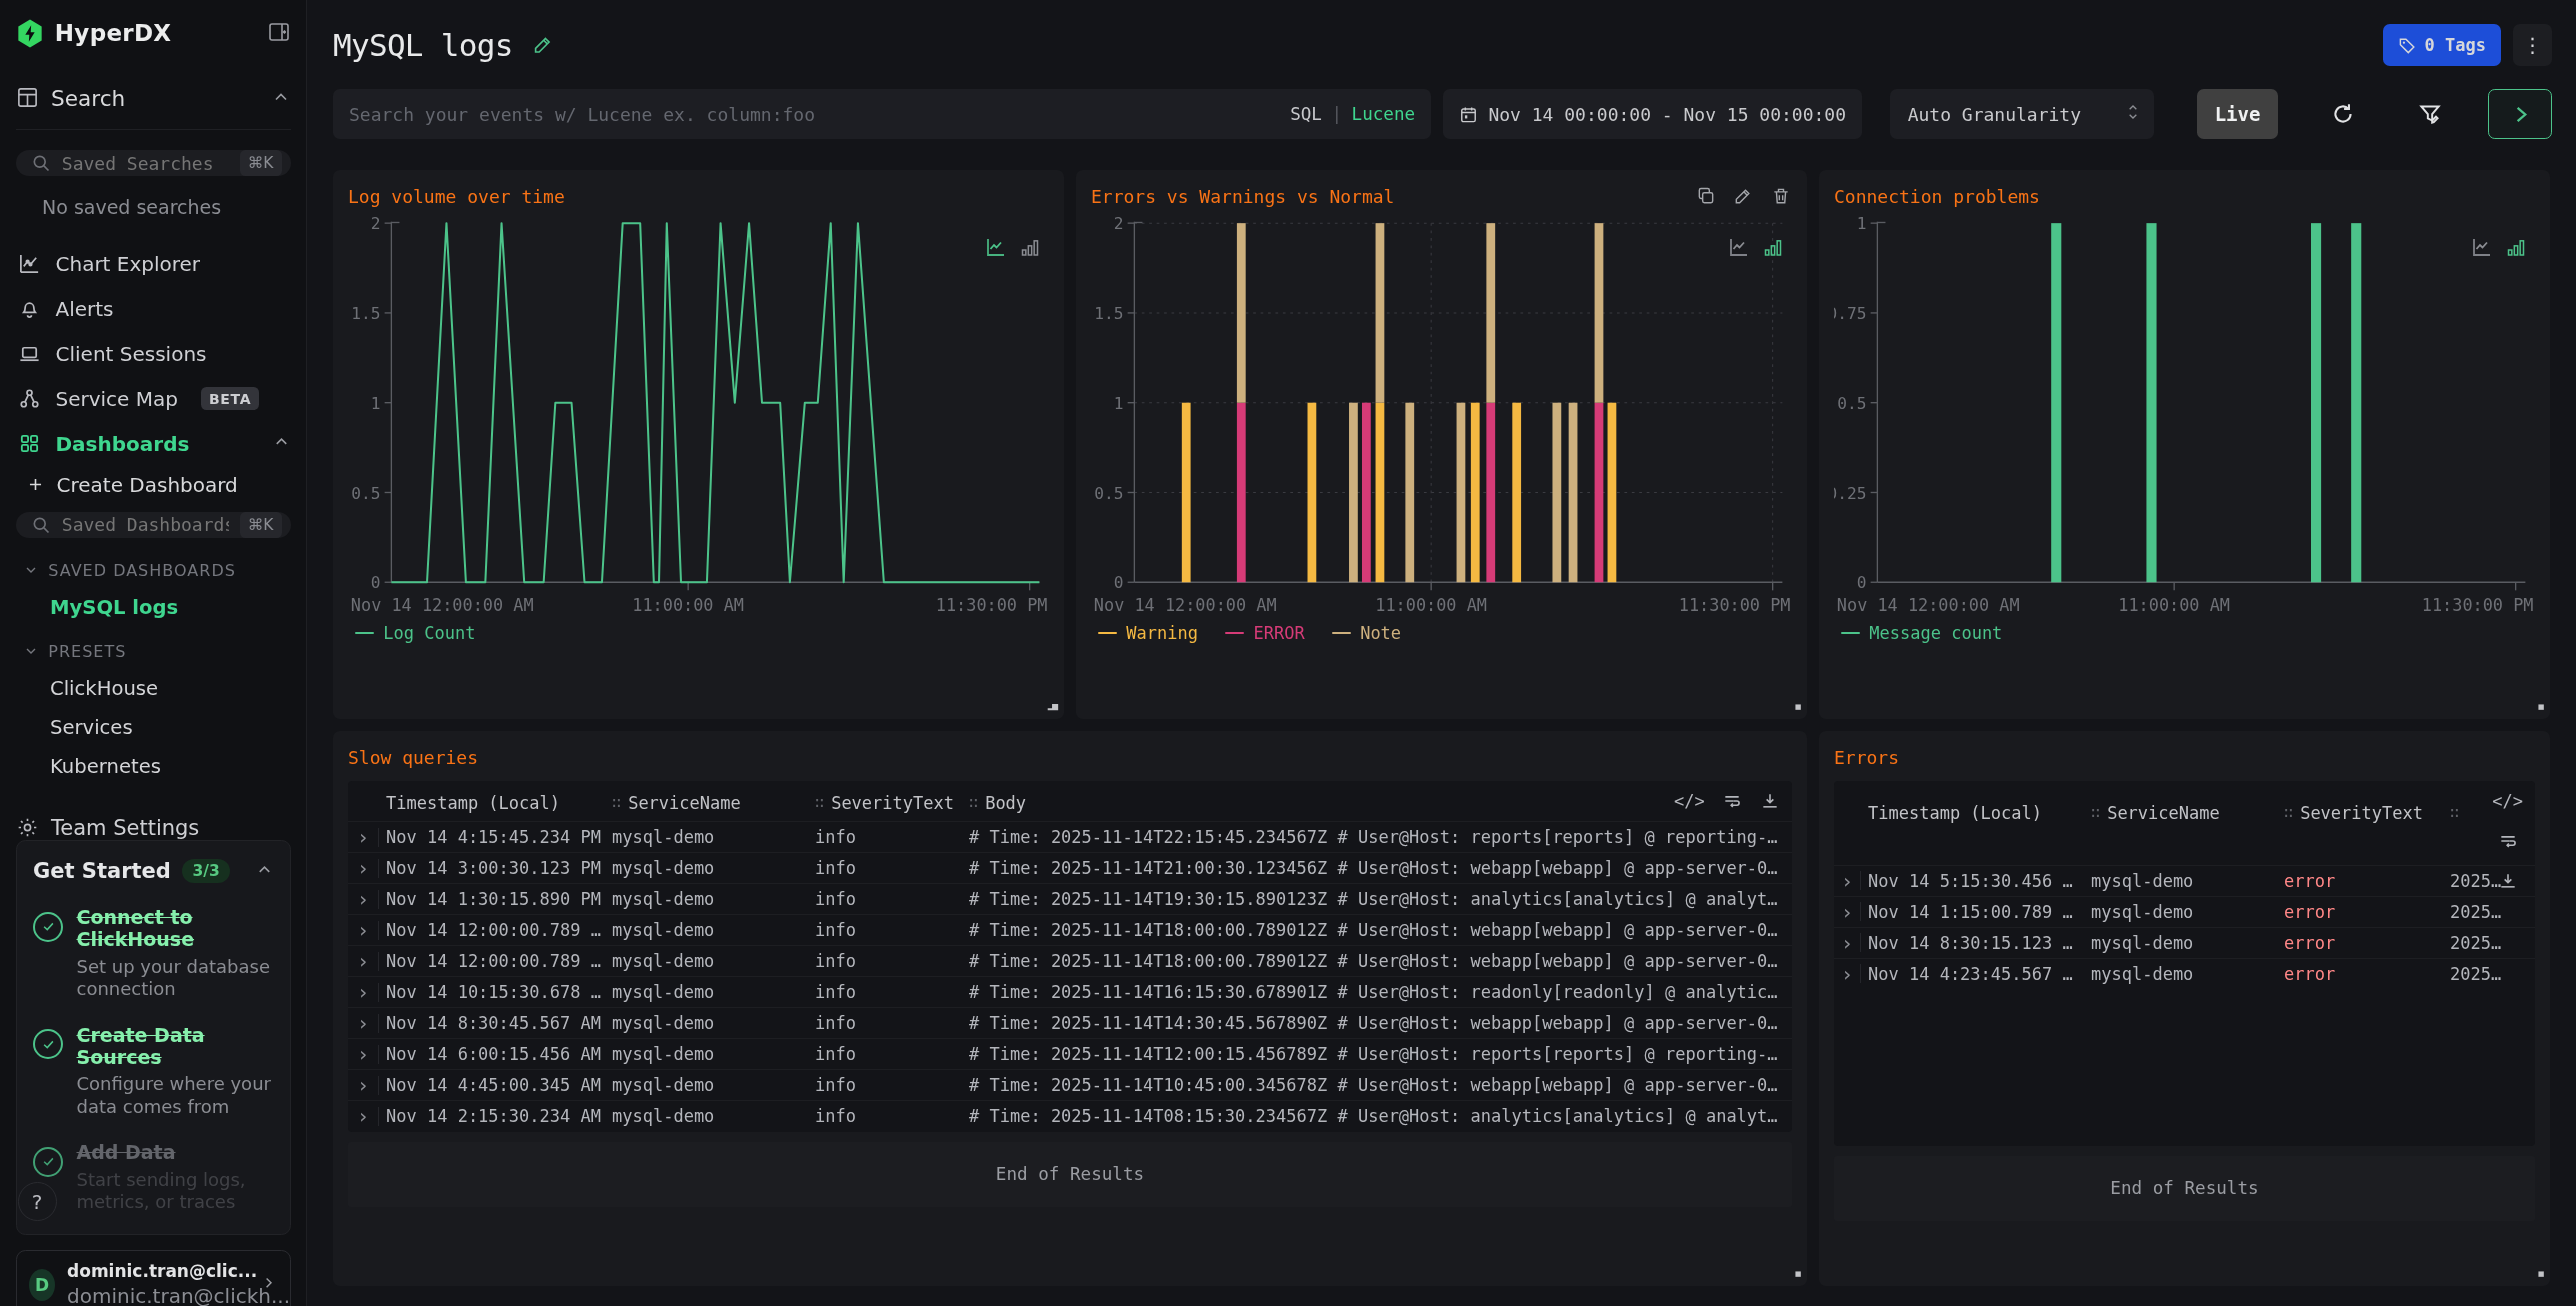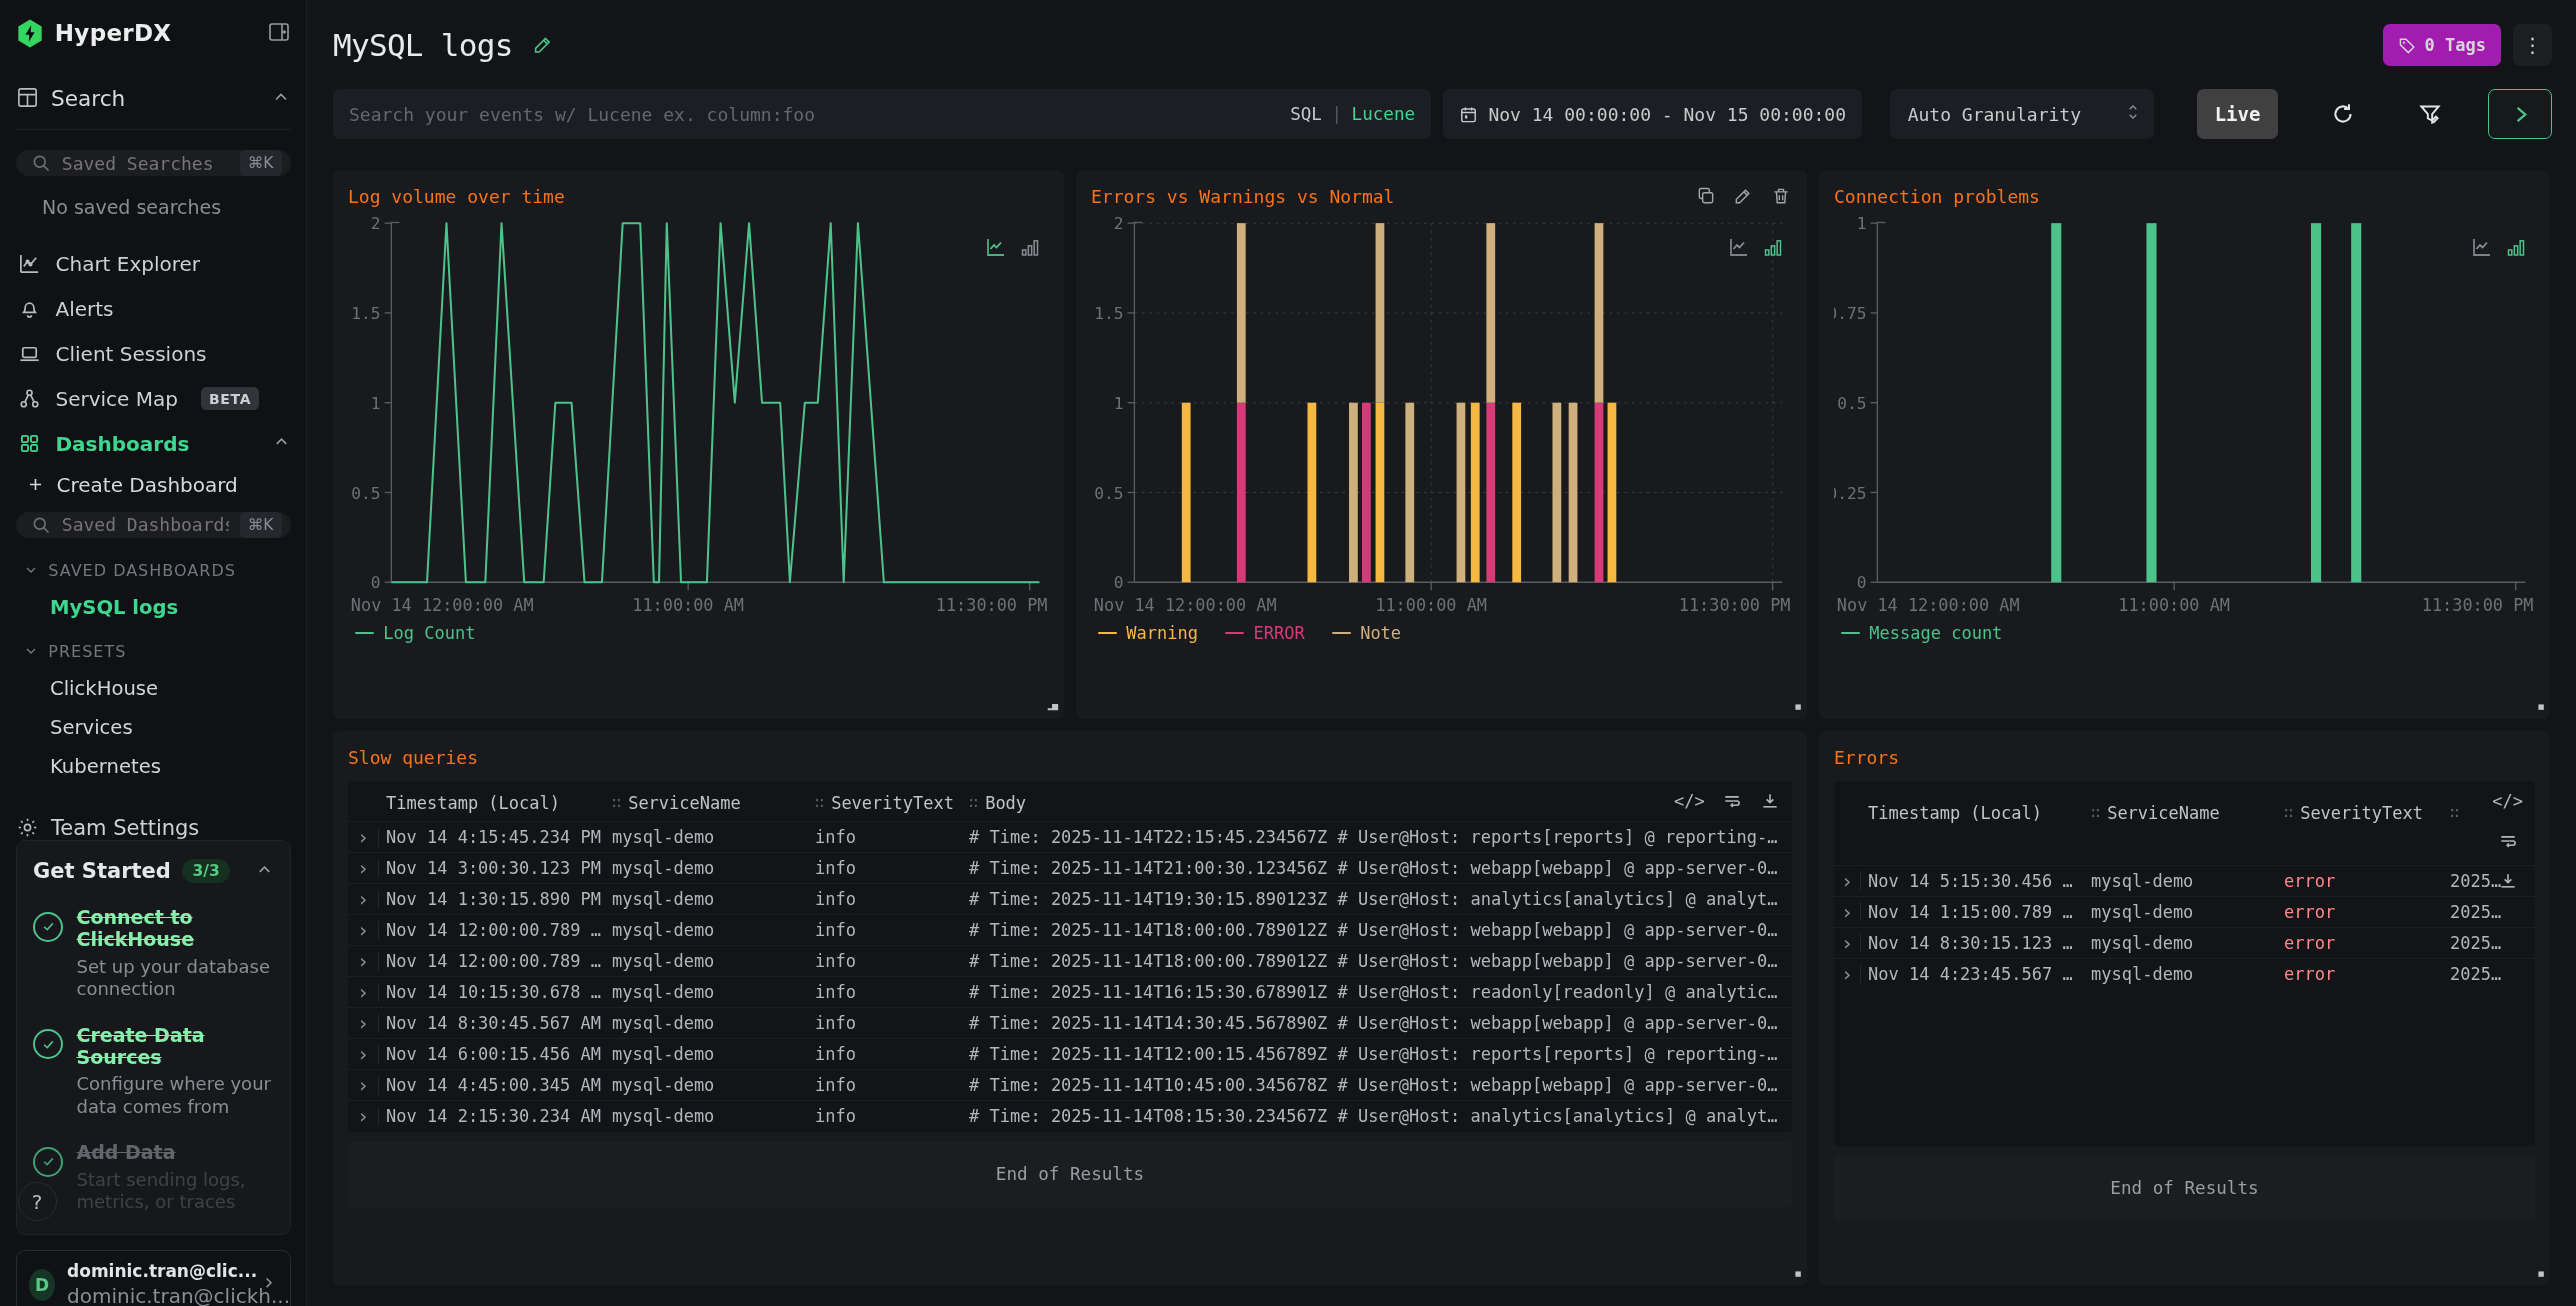--- a/index.html
+++ b/index.html
@@ -58,21 +58,21 @@
   .user-name{font-size:17px;font-weight:bold;color:#e3e4e6;white-space:nowrap}
   .user-mail{font-size:20px;color:#8b8d93;margin-top:2.7px;white-space:nowrap}
   .user-box .chev{margin-left:auto;color:#9a9ca2}
 
   
   .main{flex:1;display:flex;flex-direction:column;padding:24px 24px 0 26px;min-width:0}
   .hdr{display:flex;align-items:center}
   .page-title{font-family:var(--mono);font-size:31px;color:#e8e9ea;letter-spacing:-0.7px}
   .pencil{margin-left:19px;cursor:pointer;display:flex}
   .hdr-right{margin-left:auto;display:flex;gap:12px}
-  .tags-btn{display:flex;align-items:center;gap:8px;background:#a21caf;border-radius:6.8px;height:42px;padding:0 15px;
+  .tags-btn{display:flex;align-items:center;gap:8px;background:#1d4ed8;border-radius:6.8px;height:42px;padding:0 15px;
     font-family:var(--mono);font-size:17px;font-weight:bold;color:#d6d7da;cursor:pointer}
   .kebab-btn{width:39px;height:42px;background:#1d1e22;border-radius:6.8px;display:flex;align-items:center;justify-content:center;
     font-size:20px;color:#d6d7da;cursor:pointer;letter-spacing:0}
   .controls{display:flex;align-items:center;margin-top:23px;height:50px}
   .search-box{flex:1;display:flex;align-items:center;background:var(--input);border-radius:6.8px;height:50px;padding:0 16px;min-width:0}
   .search-box input{flex:1;background:transparent;border:none;outline:none;font-family:var(--mono);font-size:18px;color:#d6d7da;min-width:0}
   .search-box input::placeholder{color:#64676f}
   .lang{display:flex;gap:9.5px;font-family:var(--mono);font-size:17.6px;white-space:nowrap}
   .lang .sql{color:#c7c8cc;cursor:pointer}.lang .bar-sep{color:#55575e}.lang .lucene{color:var(--green-bright);cursor:pointer}
   .date-box{display:flex;align-items:center;gap:10.8px;background:var(--input);border-radius:6.8px;height:50px;padding:0 16px;margin-left:11.5px;

